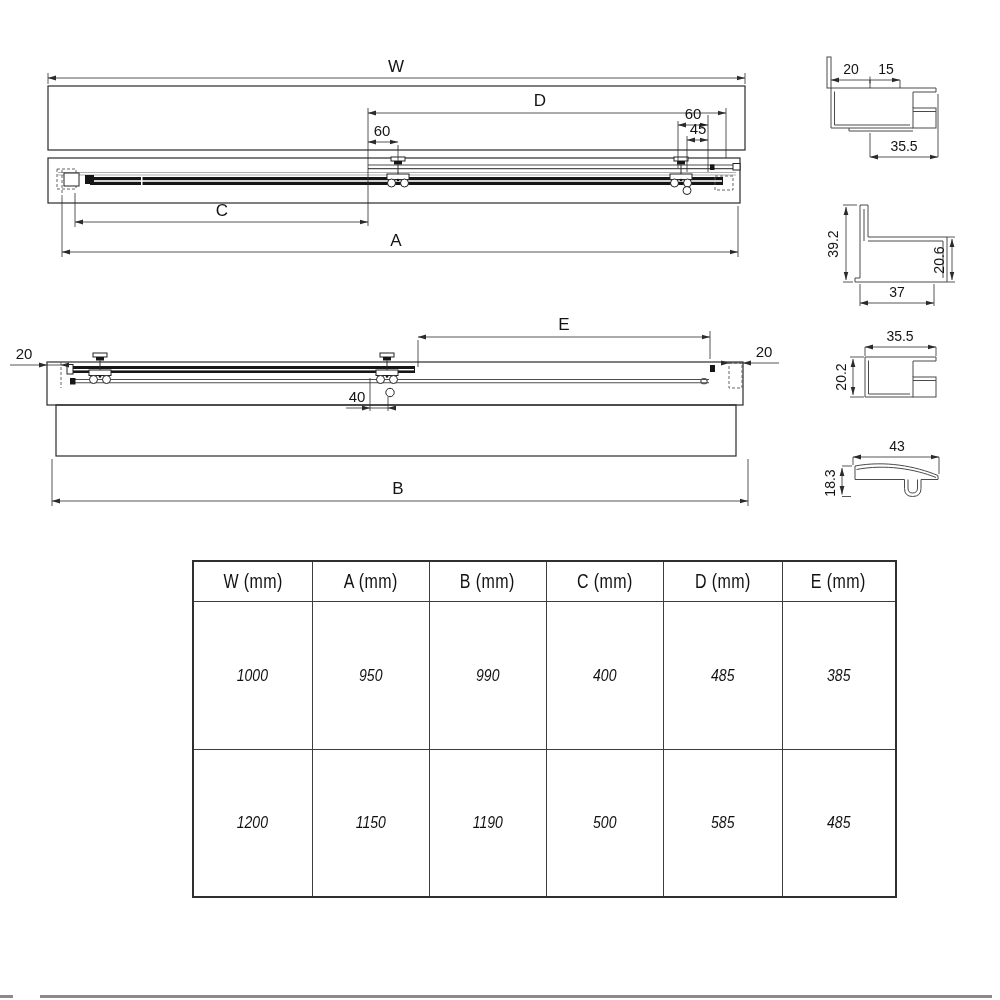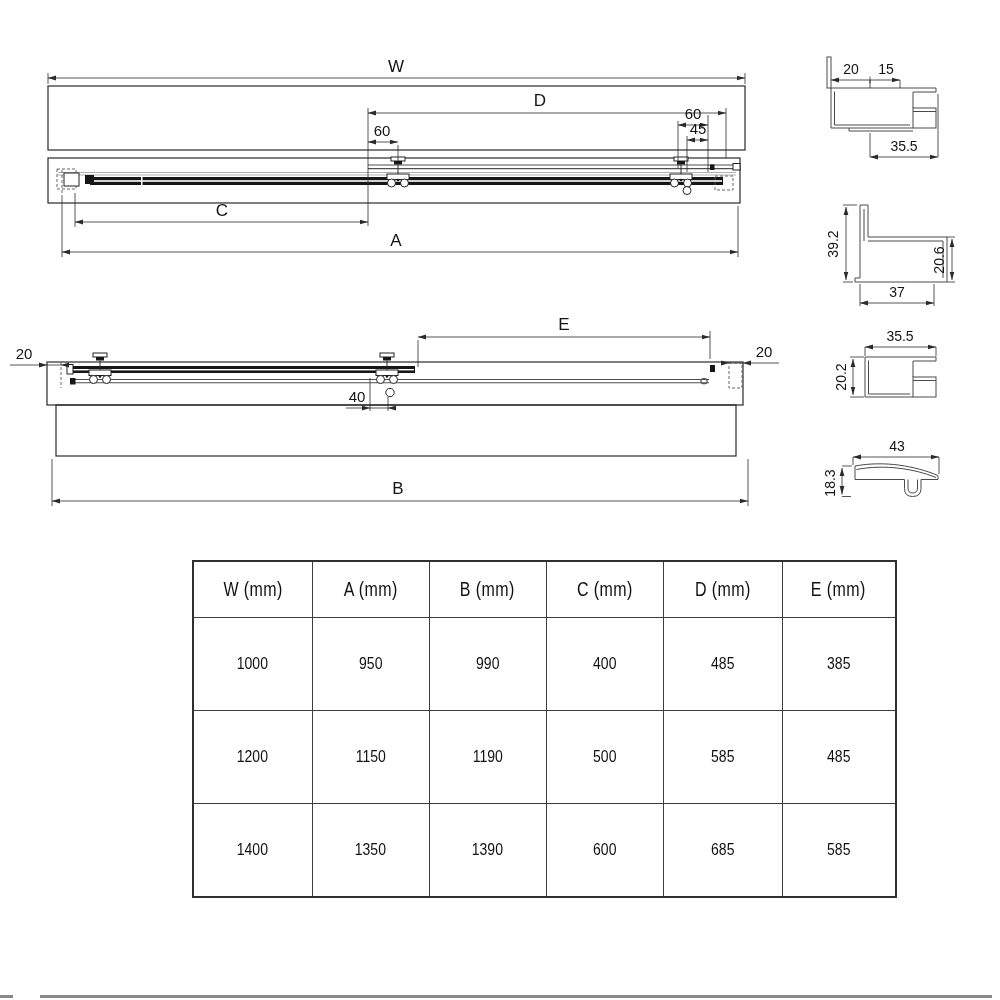--- a/index.html
+++ b/index.html
@@ -16,23 +16,23 @@
   .hw{fill:#ffffff;stroke:#222;stroke-width:1;}
   .dk{fill:#161616;stroke:none;}
   .wt{fill:#ffffff;stroke:none;}
   .arr{fill:#2b2b2b;stroke:none;}
   text.dt{font-family:"Liberation Sans",sans-serif;fill:#141414;}
   
   .size-table-wrap{position:absolute;left:192px;top:560px;width:703px;height:338px;}
   table.size{border-collapse:collapse;table-layout:fixed;width:703px;height:338px;
              border:2px solid #2f2f2f;background:#fff;}
   table.size th,table.size td{border:1px solid #3d3d3d;text-align:center;vertical-align:middle;
-             padding:16px;color:#111;font-weight:normal;}
+             padding:8px;color:#111;font-weight:normal;}
   table.size thead tr{height:38px;}
-  table.size tbody tr{height:37.5px;}
+  table.size tbody tr{height:37.5px;font-style:italic;}
   .cndh{display:inline-block;transform:scaleX(0.80);transform-origin:center;font-size:20px;
         letter-spacing:0.5px;white-space:nowrap;}
   .cnd{display:inline-block;transform:scaleX(0.85);transform-origin:center;font-size:16.5px;
        white-space:nowrap;}
   .bottom-edge{position:absolute;top:995px;height:2.5px;background:#8a8a8a;}
 </style>
 </head>
 <body>
 
 <div class="canvas">
@@ -343,28 +343,20 @@
         <td><span class="cnd">385</span></td>
       </tr>
       <tr>
         <td><span class="cnd">1200</span></td>
         <td><span class="cnd">1150</span></td>
         <td><span class="cnd">1190</span></td>
         <td><span class="cnd">500</span></td>
         <td><span class="cnd">585</span></td>
         <td><span class="cnd">485</span></td>
       </tr>
-      <tr>
-        <td><span class="cnd">1400</span></td>
-        <td><span class="cnd">1350</span></td>
-        <td><span class="cnd">1390</span></td>
-        <td><span class="cnd">600</span></td>
-        <td><span class="cnd">685</span></td>
-        <td><span class="cnd">585</span></td>
-      </tr>
     </tbody>
   </table>
 </div>
 
 <div class="bottom-edge" style="left:0;width:13px;"></div>
 <div class="bottom-edge" style="left:40px;width:952px;"></div>
 
 </div>
 
 </body></html>

